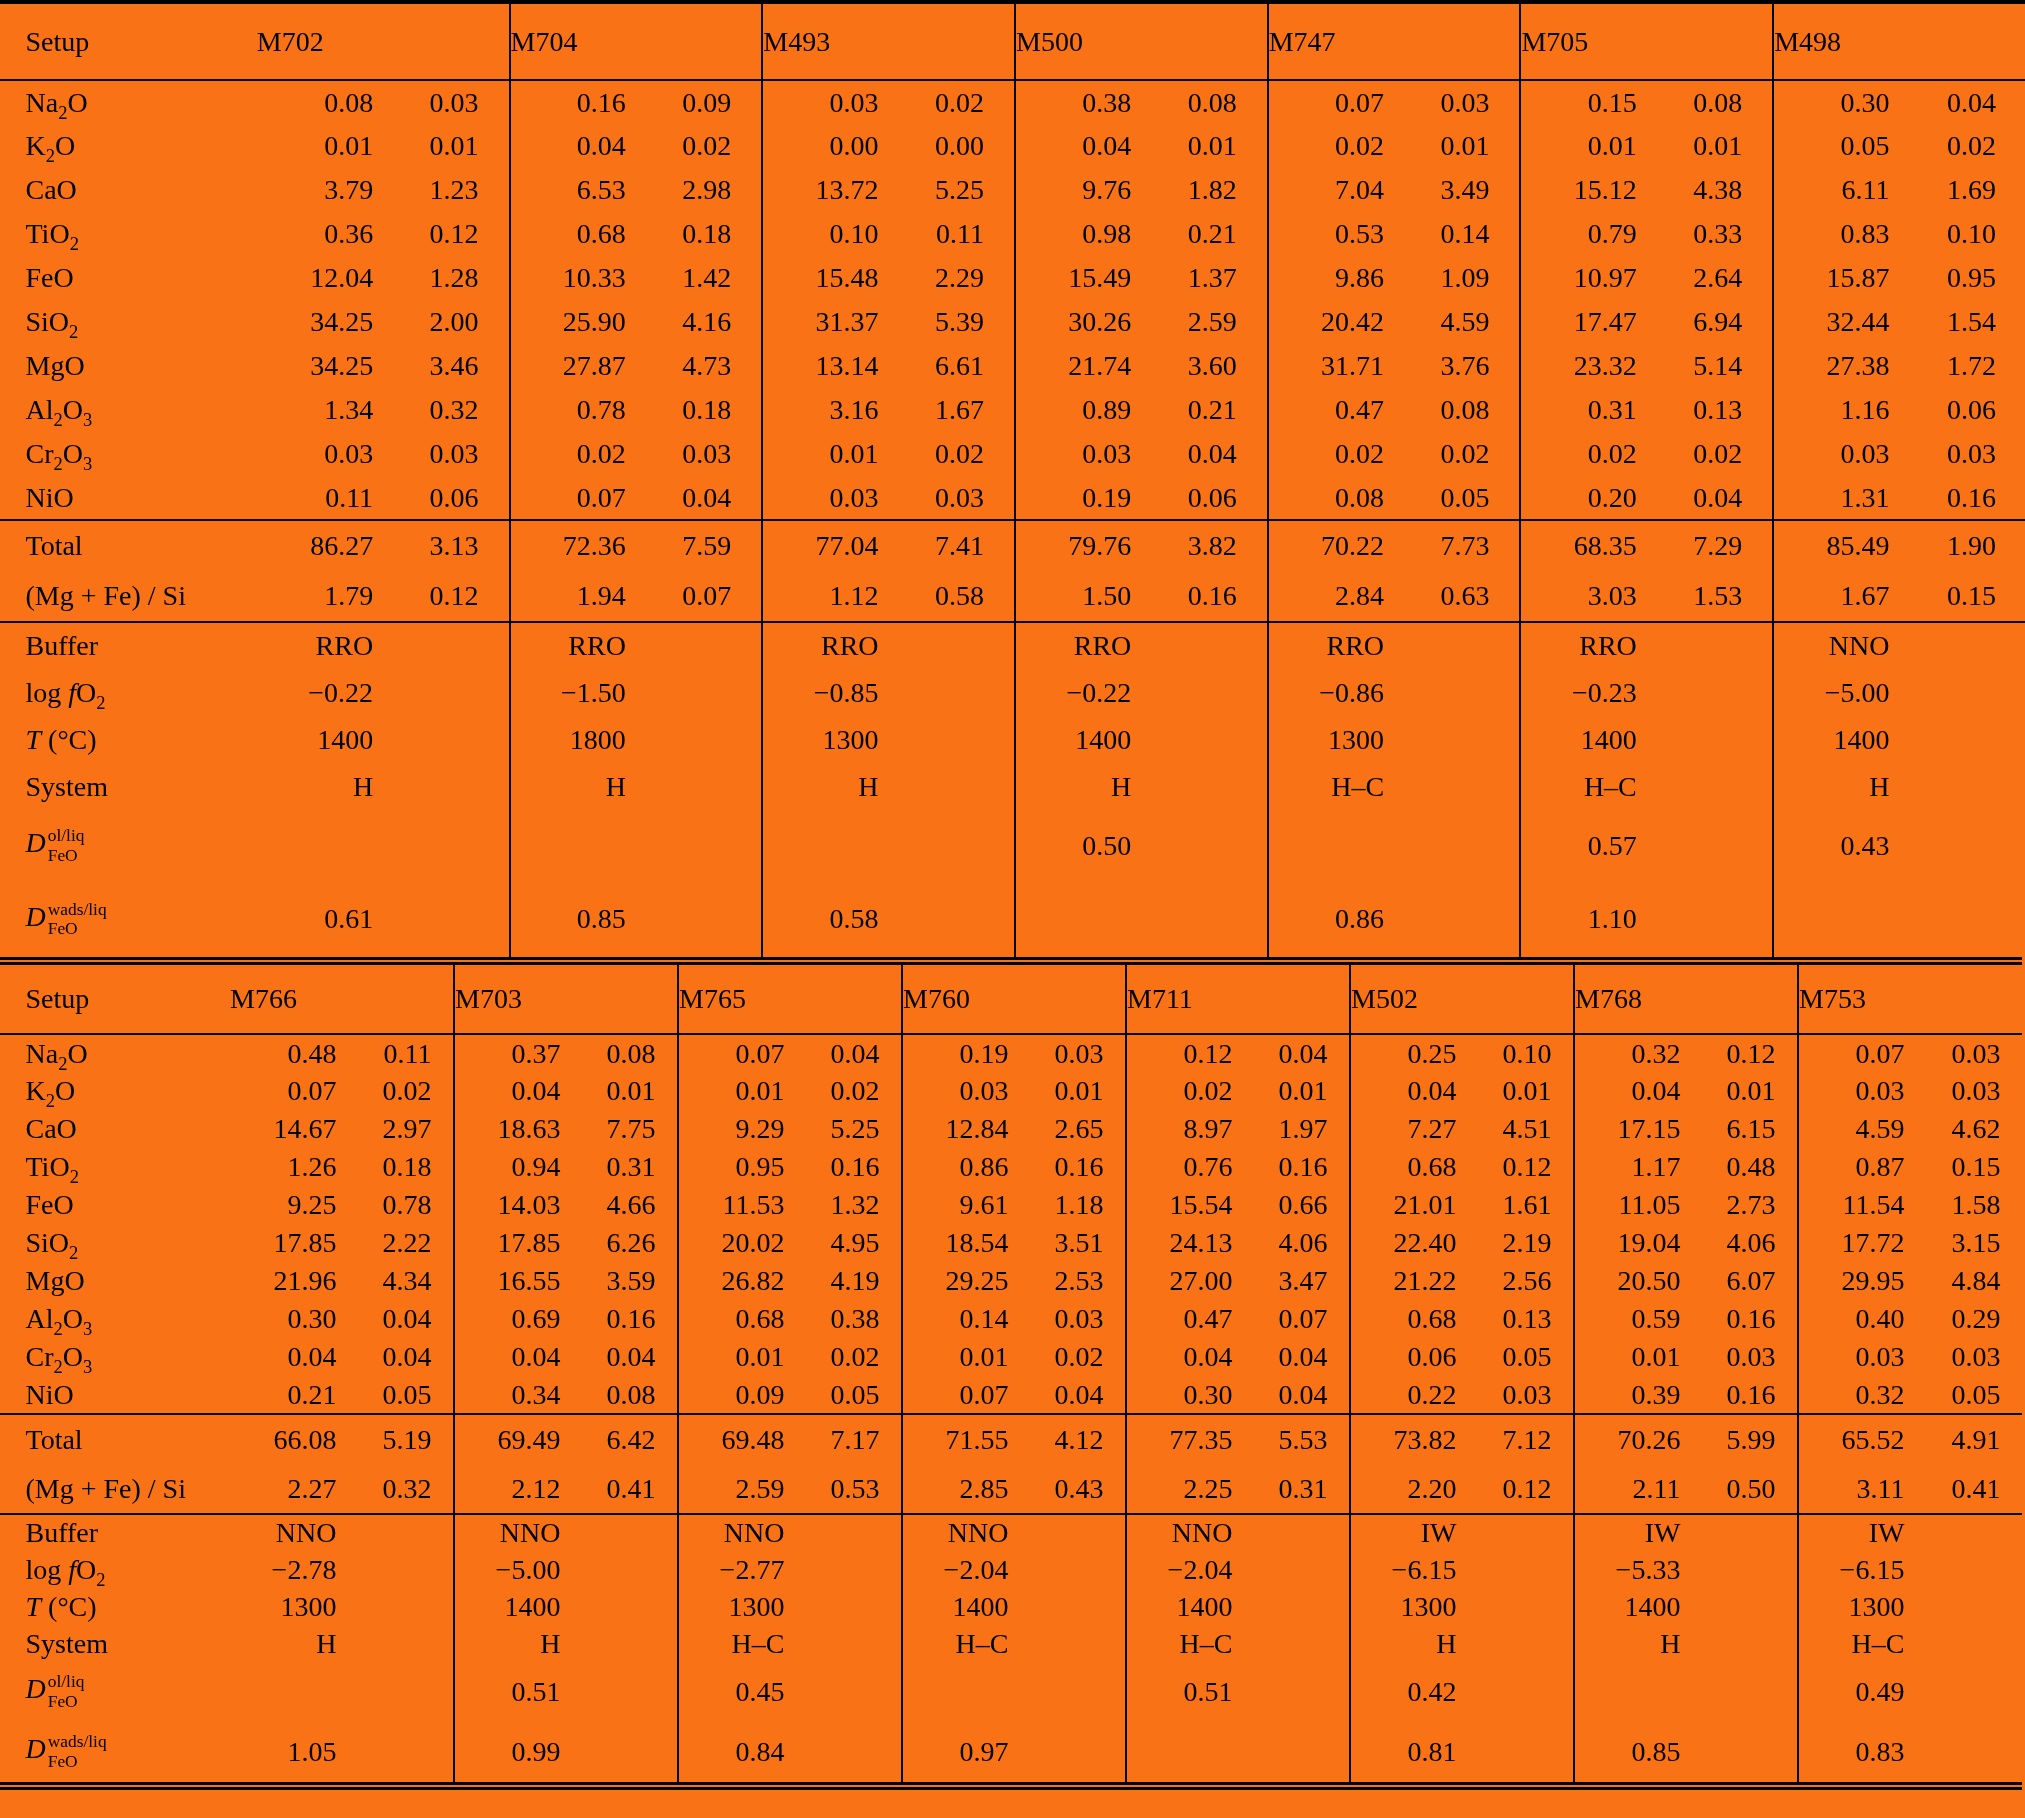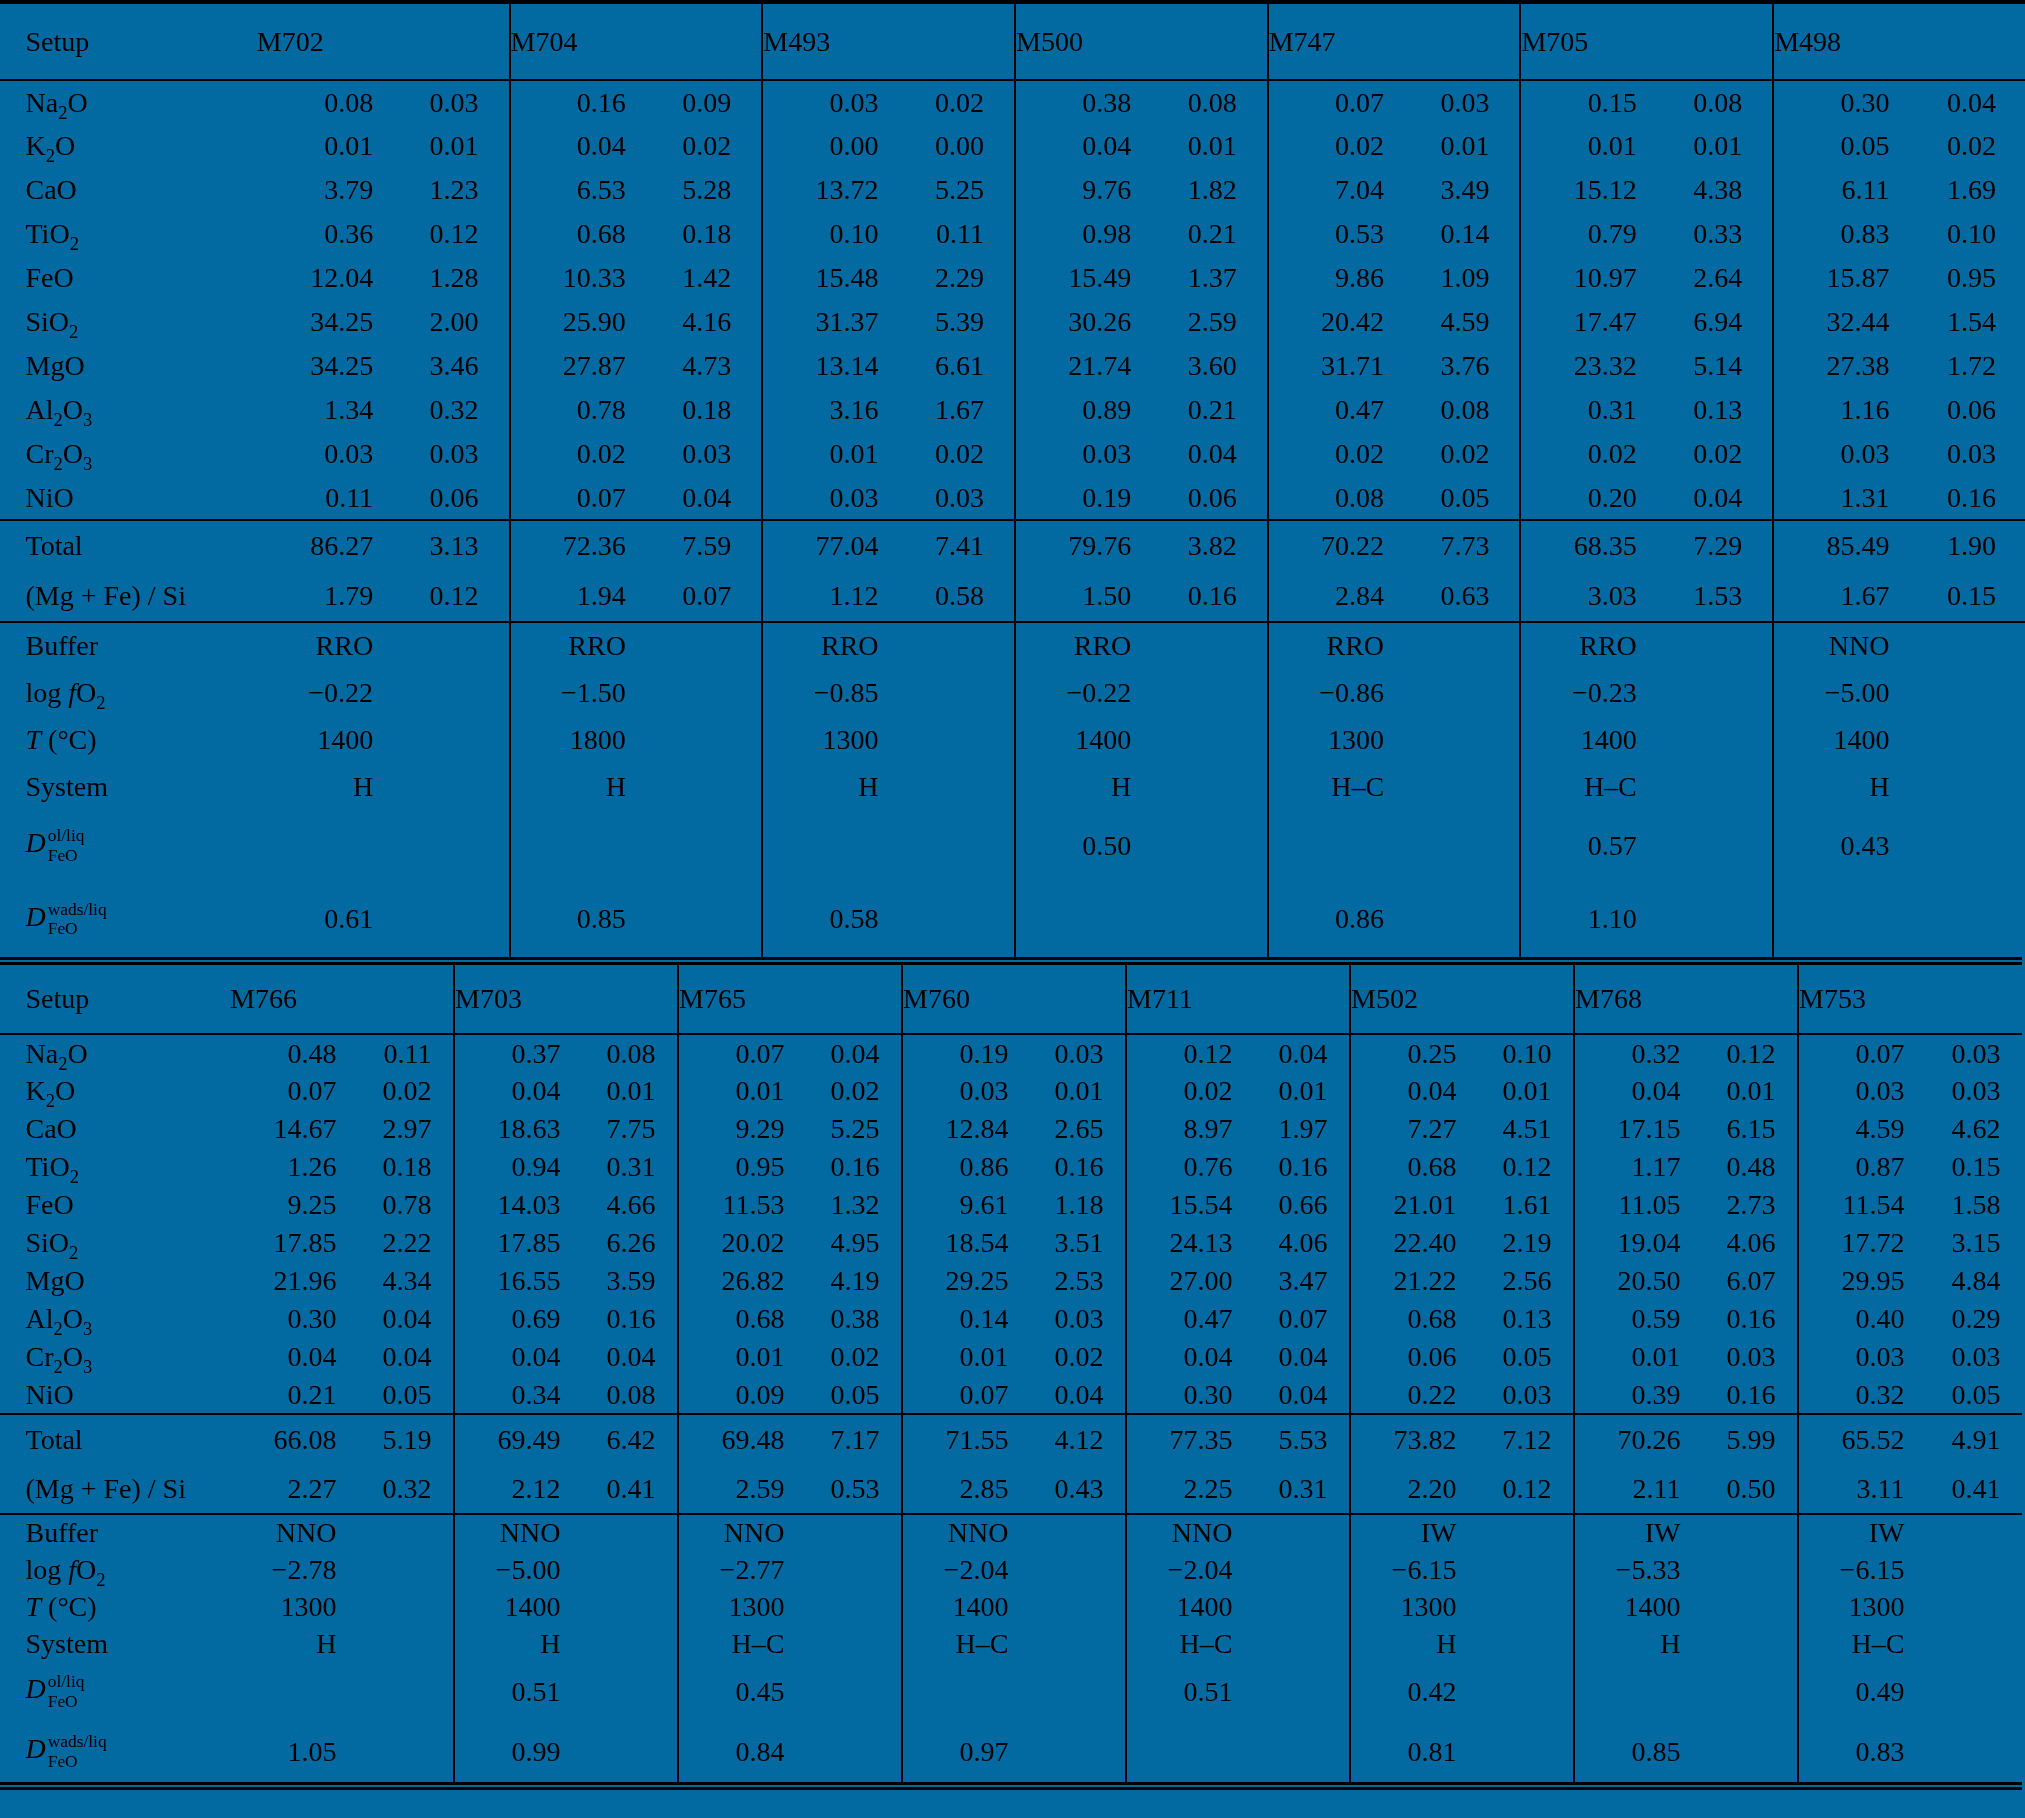--- a/index.html
+++ b/index.html
@@ -1,17 +1,17 @@
 <!DOCTYPE html>
 <html><head>
 <meta charset="utf-8">
 <style>
   html,body{margin:0;padding:0;background:#ffffff;}
   .page{
-    width:2026px;height:1818px;background:#0369a1;color:#000000;
+    width:2026px;height:1818px;background:#f97316;color:#000000;
     font-family:"Liberation Serif","DejaVu Serif",serif;
     overflow:hidden;position:relative;
   }
   table.panel{
     border-collapse:collapse;table-layout:fixed;
     font-family:"Liberation Serif","DejaVu Serif",serif;
     font-size:28px;color:#000;
   }
   .panel th,.panel td{font-weight:normal;padding:0;vertical-align:middle;white-space:nowrap;}
   .panel th.setup-name{text-align:left;}
@@ -124,21 +124,21 @@
           <td class="v1 gs">0.01</td>
           <td class="v2">0.01</td>
           <td class="v1 gs">0.05</td>
           <td class="v2">0.02</td>
         </tr>
         <tr>
           <td class="label">CaO</td>
           <td class="v1">3.79</td>
           <td class="v2">1.23</td>
           <td class="v1 gs">6.53</td>
-          <td class="v2">5.28</td>
+          <td class="v2">2.98</td>
           <td class="v1 gs">13.72</td>
           <td class="v2">5.25</td>
           <td class="v1 gs">9.76</td>
           <td class="v2">1.82</td>
           <td class="v1 gs">7.04</td>
           <td class="v2">3.49</td>
           <td class="v1 gs">15.12</td>
           <td class="v2">4.38</td>
           <td class="v1 gs">6.11</td>
           <td class="v2">1.69</td>

